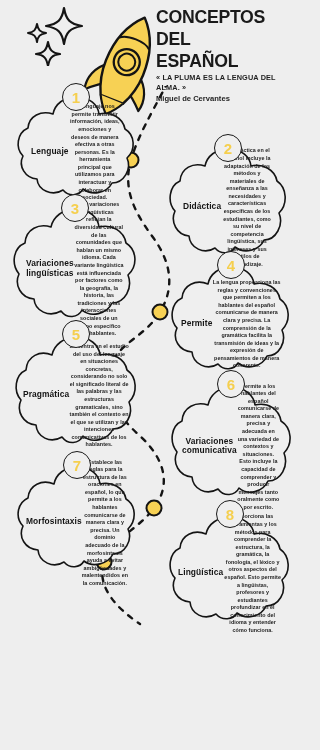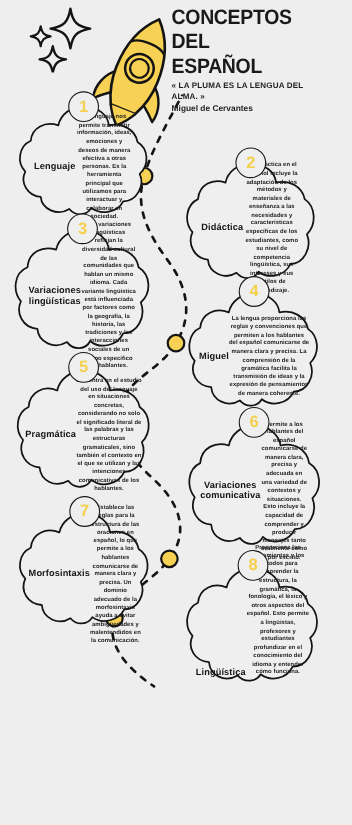--- a/index.html
+++ b/index.html
@@ -199,21 +199,21 @@
     <svg class="cloud-svg" viewBox="0 0 130 116" width="130" height="116">
       <path d="M65 9 C79 9 87 17 88 26 C100 23 112 30 114 41 C124 48 125 63 116 72
                C121 84 113 98 101 98 C96 109 81 112 72 105 C68 112 58 113 52 106
                C41 113 27 106 26 94 C13 93 6 81 11 70 C3 61 5 45 16 40
                C17 27 30 21 42 26 C44 16 53 9 65 9 Z" fill="#efefef" stroke="#141414" stroke-width="1.6" stroke-linejoin="round"></path>
     </svg>
     <div class="badge" style="top:-7px;">
       <span>4</span>
     </div>
     <div class="card-inner" style="padding:23px 15px 8px 15px;">
-      <p class="card-title">Miguel</p>
+      <p class="card-title">Permite</p>
       <p class="card-body">La lengua proporciona las reglas y convenciones que permiten a los hablantes del español comunicarse de manera clara y precisa. La comprensión de la gramática  facilita la transmisión de ideas y la expresión de pensamientos de manera coherente.</p>
     </div>
   </div>
 
   <div class="card" style="left:10px;top:328px;width:132px;height:120px;">
     <svg class="cloud-svg" viewBox="0 0 132 120" width="132" height="120">
       <path d="M66 9 C80 9 89 17 90 27 C103 24 115 31 117 42 C127 49 128 65 119 74
                C124 86 116 101 103 101 C98 112 82 116 73 108 C69 116 58 117 52 109
                C40 116 27 109 26 97 C13 96 6 83 11 72 C3 63 5 47 16 42
                C17 28 30 22 42 27 C44 17 54 9 66 9 Z" fill="#efefef" stroke="#141414" stroke-width="1.6" stroke-linejoin="round"></path>
@@ -262,19 +262,19 @@
   <div class="card" style="left:164px;top:508px;width:132px;height:116px;">
     <svg class="cloud-svg" viewBox="0 0 132 116" width="132" height="116">
       <path d="M66 9 C80 9 89 17 90 26 C102 23 114 30 116 41 C126 48 127 64 118 72
                C123 84 115 98 102 98 C97 109 82 112 73 105 C69 112 58 113 52 106
                C40 113 27 106 26 94 C13 93 6 81 11 70 C3 61 5 45 16 40
                C17 27 30 21 42 26 C44 16 54 9 66 9 Z" fill="#efefef" stroke="#141414" stroke-width="1.6" stroke-linejoin="round"></path>
     </svg>
     <div class="badge" style="top:-8px;">
       <span>8</span>
     </div>
-    <div class="card-inner" style="padding:22px 14px 8px 14px;align-items:flex-end;">
+    <div class="card-inner" style="padding:22px 14px 8px 14px;">
       <p class="card-title">Lingüística</p>
       <p class="card-body">Proporciona las herramientas y los métodos para comprender la estructura, la gramática, la fonología, el léxico y otros aspectos del español. Esto permite a lingüistas, profesores y estudiantes profundizar en el conocimiento del idioma y entender cómo funciona.</p>
     </div>
   </div>
 
 </div>
 
 </body></html>

